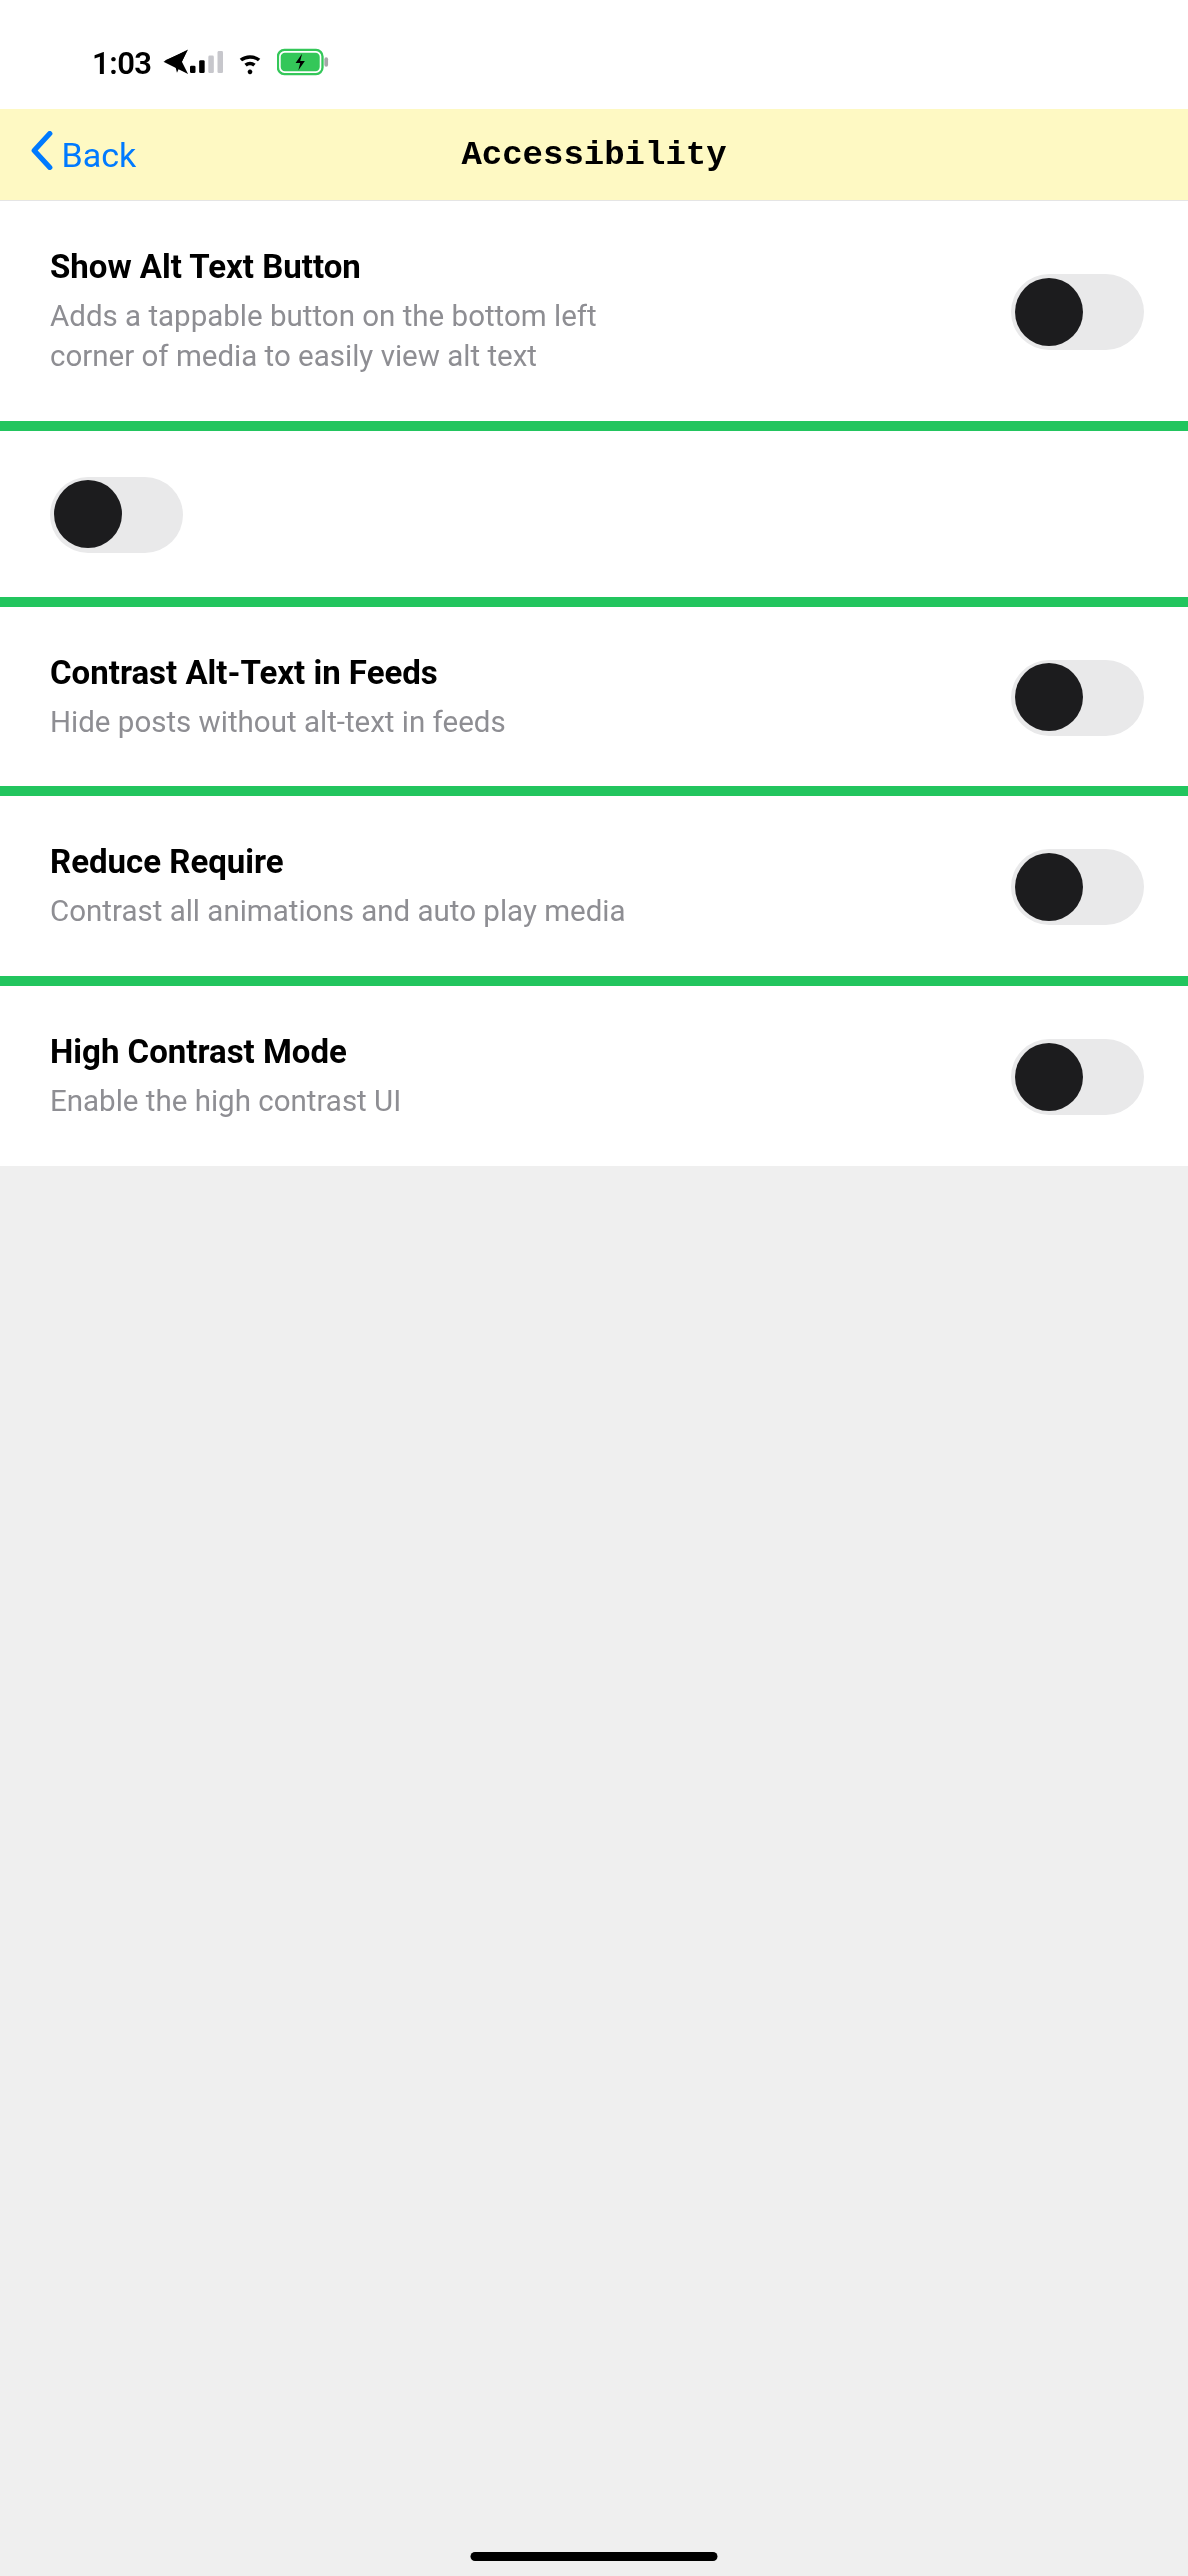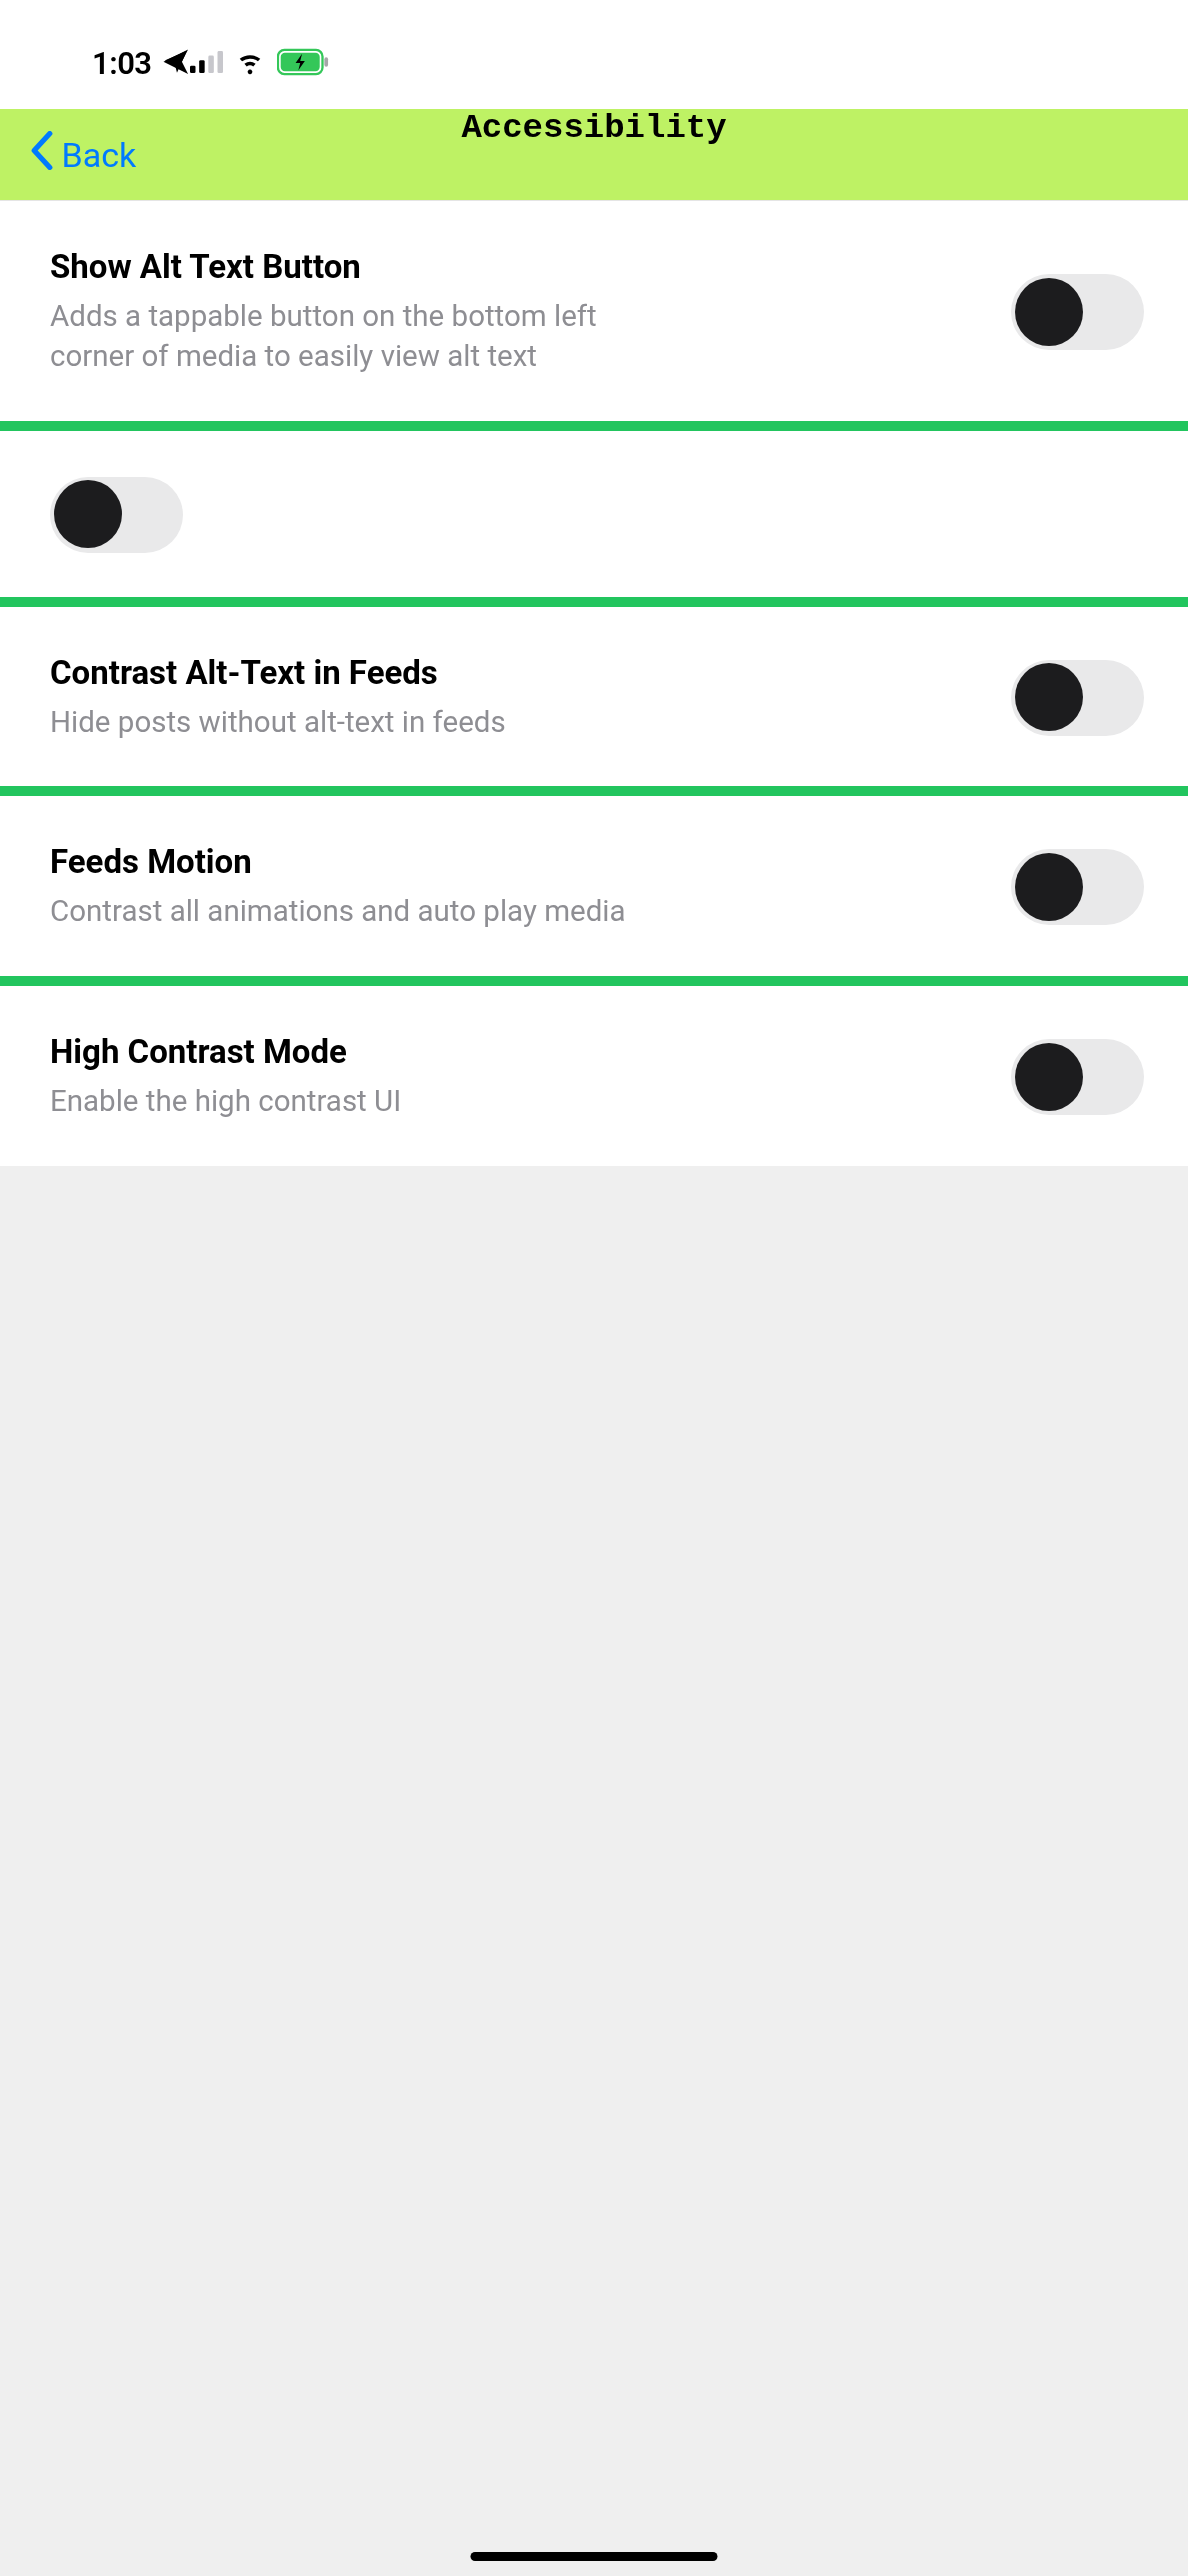--- a/index.html
+++ b/index.html
@@ -48,22 +48,23 @@
     .signal-icon, .wifi-icon {
       height: 26px;
     }
     .battery-icon {
       height: 28px;
     }
     
     
     .nav-bar {
       height: 92px;
-      background: #bef264;
-      display: flex;
+      background: #fef9c3;
+      display: flex;
+      align-items: center;
       position: relative;
       border-bottom: 0.9px solid #e5e5e5;
     }
     .back-button {
       display: flex;
       align-items: center;
       gap: 5.5px;
       padding-left: 28px;
       color: #007aff;
       font-size: 34px;
@@ -223,21 +224,21 @@
       <div class="setting-title">Contrast Alt-Text in Feeds</div>
       <div class="setting-desc">Hide posts without alt-text in feeds</div>
     </div>
     <div class="toggle">
       <div class="toggle-knob"></div>
     </div>
   </div>
 
   <div class="setting-item">
     <div class="setting-text">
-      <div class="setting-title">Feeds Motion</div>
+      <div class="setting-title">Reduce Require</div>
       <div class="setting-desc">Contrast all animations and auto play media</div>
     </div>
     <div class="toggle">
       <div class="toggle-knob"></div>
     </div>
   </div>
 
   <div class="setting-item">
     <div class="setting-text">
       <div class="setting-title">High Contrast Mode</div>

